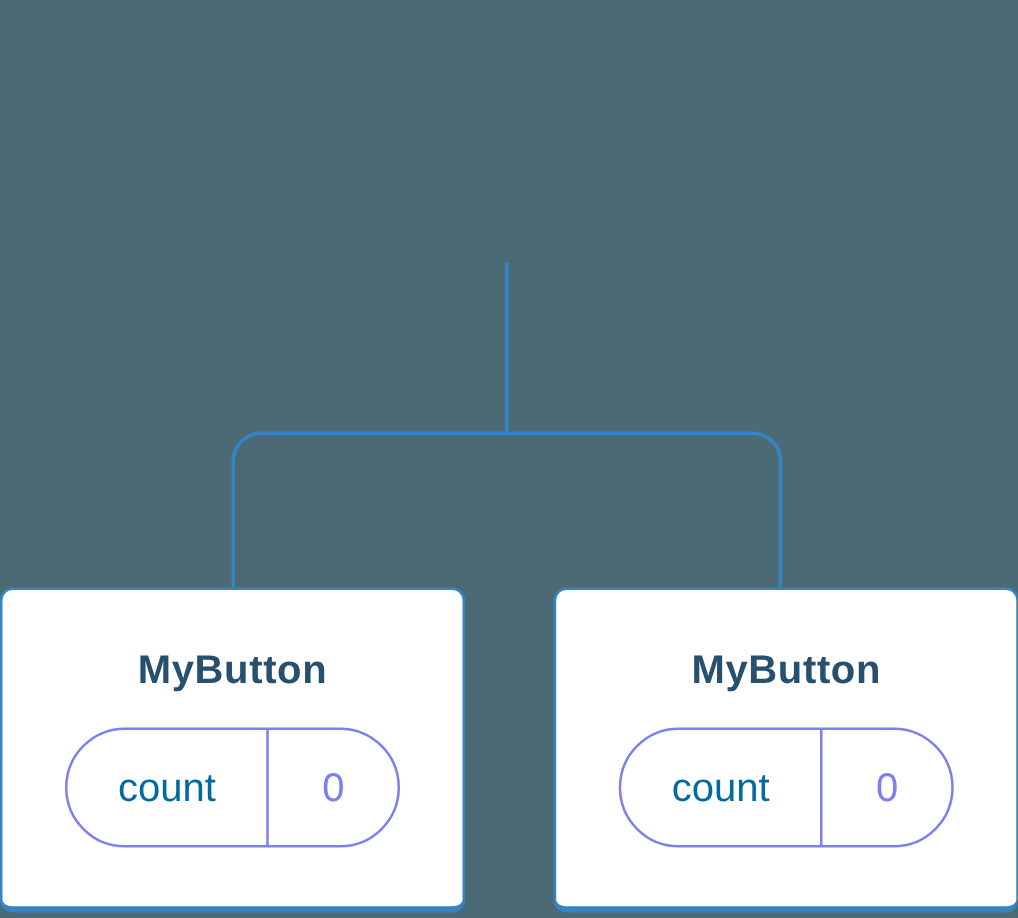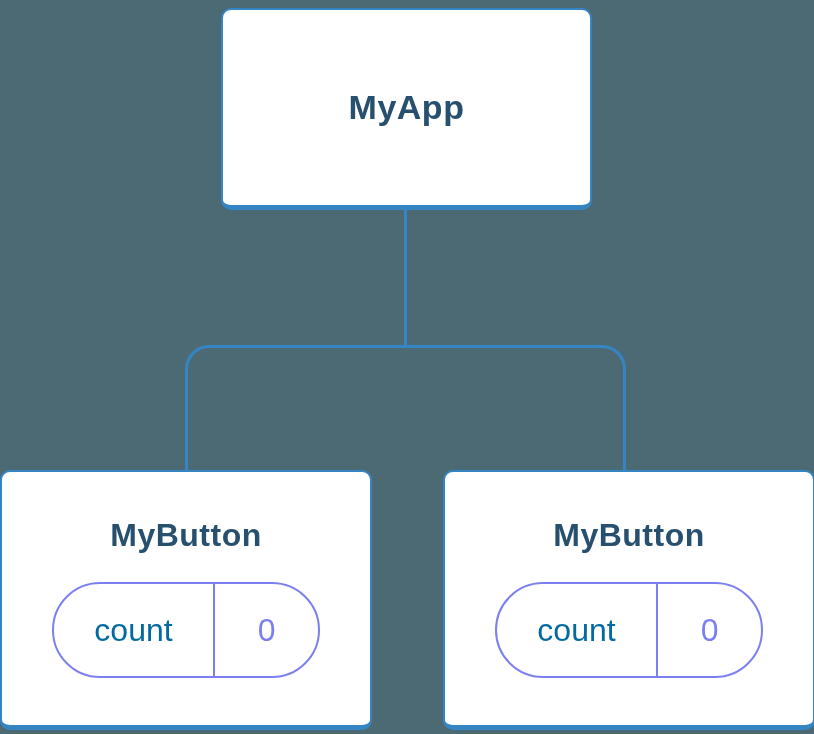--- a/index.html
+++ b/index.html
@@ -120,23 +120,20 @@
     border-top-left-radius: 24px;
     border-top-right-radius: 24px;
     background: transparent;
   }
 </style>
 </head>
 <body>
 
 <div class="canvas">
 
-  <div class="node node-root">
-    <span class="node-title">MyApp</span>
-  </div>
 
   <div class="connector-stem"></div>
   <div class="connector-branch"></div>
 
   <div class="node node-child node-child-left">
     <span class="node-title">MyButton</span>
     <div class="state-pill">
       <span class="state-key">count</span>
       <span class="state-divider"></span>
       <span class="state-value">0</span>

